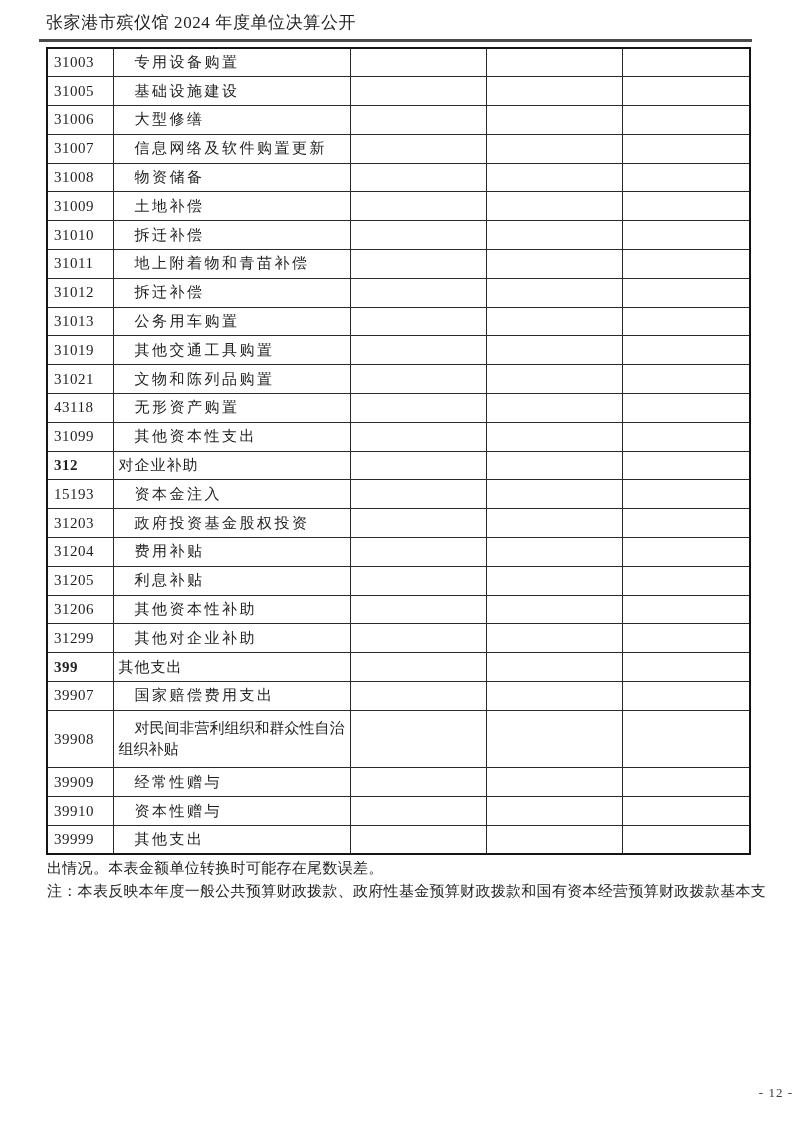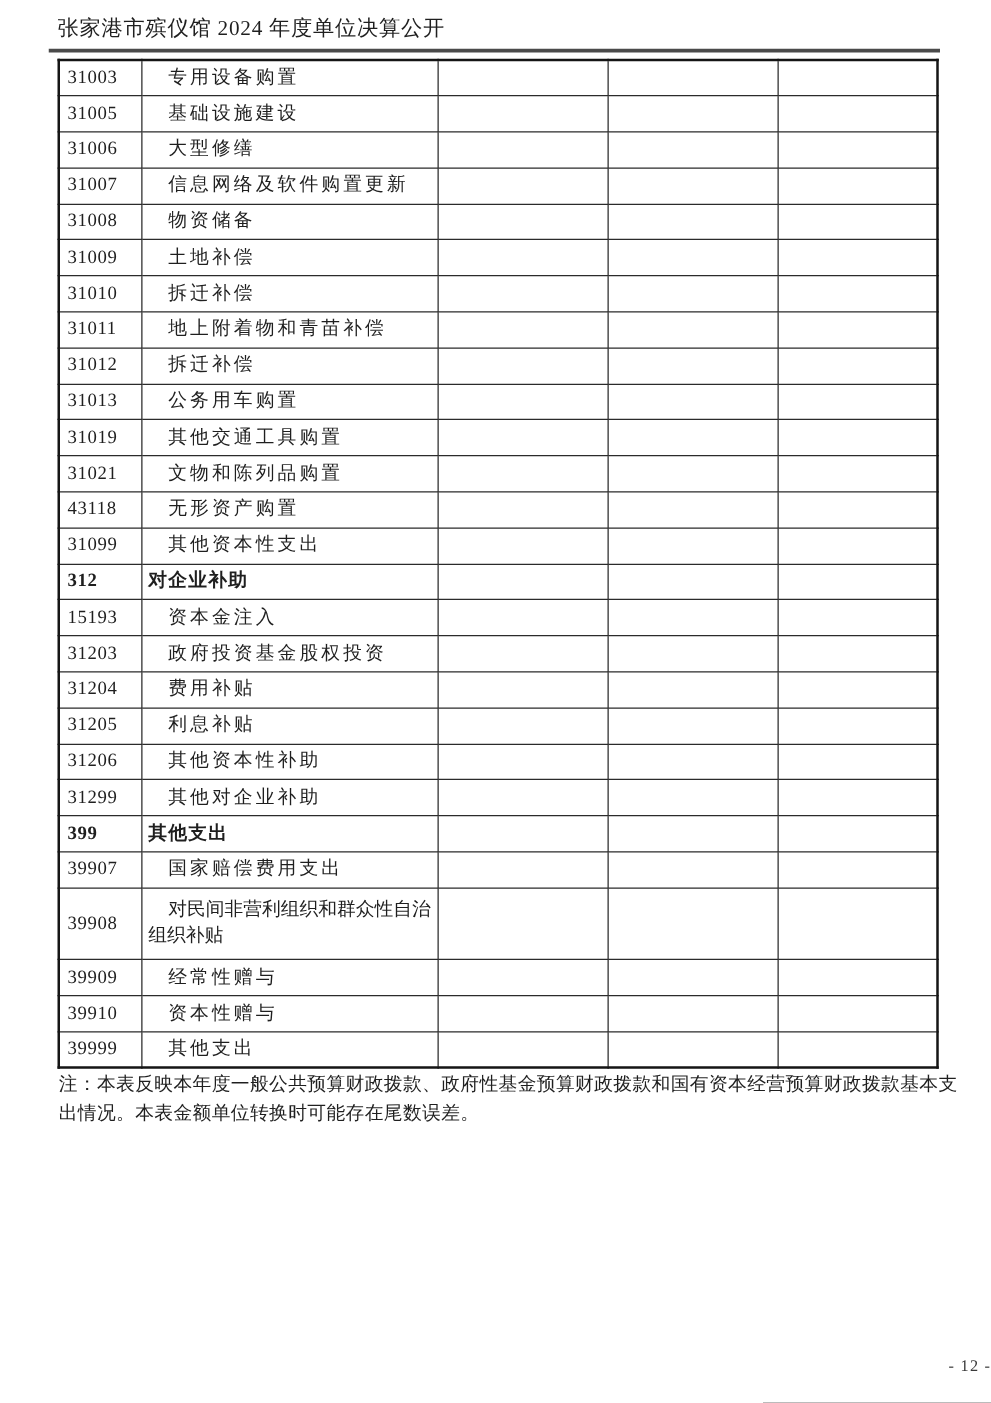--- a/index.html
+++ b/index.html
@@ -53,21 +53,21 @@
     letter-spacing:0.5px;
   }
   .cell-label{
     padding-left:5px !important;
     letter-spacing:2.5px;
     text-indent:16px;
     line-height:21px;
   }
   tr.row-section .cell-code{font-weight:bold;}
   tr.row-section .cell-label{
-    font-weight:bold;
+    font-weight:normal;
     text-indent:0;
     letter-spacing:1px;
   }
   tr.row-tall .cell-label{
     letter-spacing:0;
   }
   .table-note{
     position:absolute;left:47px;top:857px;width:722px;
     font-size:15px;
     letter-spacing:0.3px;
@@ -286,19 +286,19 @@
           <td class="cell-code">39999</td>
           <td class="cell-label">其他支出</td>
           <td class="cell-empty"></td>
           <td class="cell-empty"></td>
           <td class="cell-empty"></td>
         </tr>
       </tbody>
   </table>
 
   <div class="table-note">
+    <div>出情况。本表金额单位转换时可能存在尾数误差。</div>
     <div>注：本表反映本年度一般公共预算财政拨款、政府性基金预算财政拨款和国有资本经营预算财政拨款基本支</div>
-    <div>出情况。本表金额单位转换时可能存在尾数误差。</div>
   </div>
 
   <div class="page-number">- 12 -</div>
 
 </div>
 
 </body></html>

